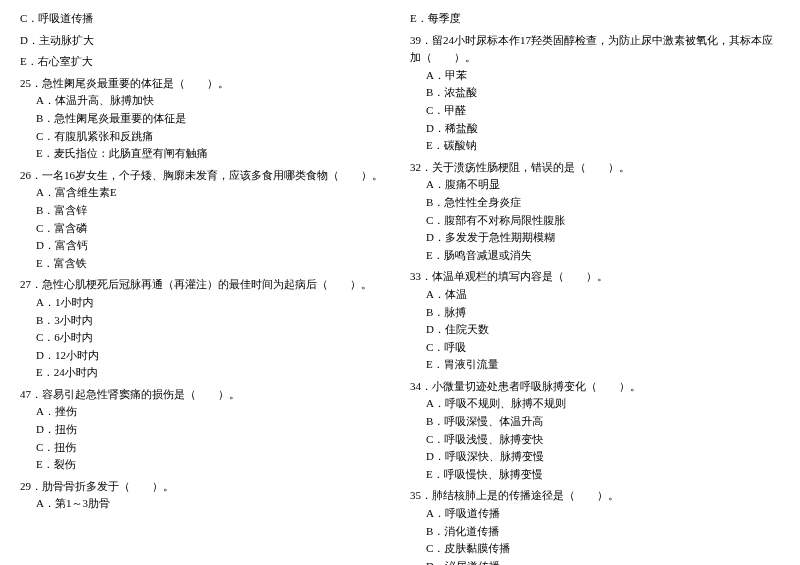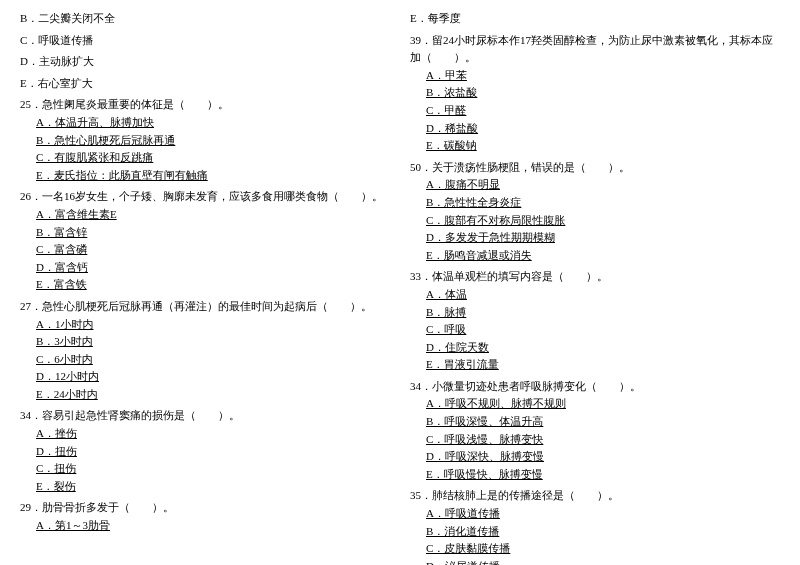--- a/index.html
+++ b/index.html
@@ -26,65 +26,61 @@
     }
     .question {
       margin-bottom: 4px;
     }
     .question-text {
       display: block;
     }
     .option {
       display: block;
       padding-left: 16px;
-      text-decoration: underline;
     }
   </style>
 </head>
 <body>
 
 <div class="page-content">
   <div class="column" id="left-col">
-      <div class="question">
-        <span class="question-text">B．二尖瓣关闭不全</span>
-      </div>
       <div class="question">
         <span class="question-text">C．呼吸道传播</span>
       </div>
       <div class="question">
         <span class="question-text">D．主动脉扩大</span>
       </div>
       <div class="question">
         <span class="question-text">E．右心室扩大</span>
       </div>
       <div class="question">
         <span class="question-text">25．急性阑尾炎最重要的体征是（　　）。</span>
         <span class="option">A．体温升高、脉搏加快</span>
-        <span class="option">B．急性心肌梗死后冠脉再通</span>
+        <span class="option">B．急性阑尾炎最重要的体征是</span>
         <span class="option">C．有腹肌紧张和反跳痛</span>
         <span class="option">E．麦氏指位：此肠直壁有闸有触痛</span>
       </div>
       <div class="question">
         <span class="question-text">26．一名16岁女生，个子矮、胸廓未发育，应该多食用哪类食物（　　）。</span>
         <span class="option">A．富含维生素E</span>
         <span class="option">B．富含锌</span>
         <span class="option">C．富含磷</span>
         <span class="option">D．富含钙</span>
         <span class="option">E．富含铁</span>
       </div>
       <div class="question">
         <span class="question-text">27．急性心肌梗死后冠脉再通（再灌注）的最佳时间为起病后（　　）。</span>
         <span class="option">A．1小时内</span>
         <span class="option">B．3小时内</span>
         <span class="option">C．6小时内</span>
         <span class="option">D．12小时内</span>
         <span class="option">E．24小时内</span>
       </div>
       <div class="question">
-        <span class="question-text">34．容易引起急性肾窦痛的损伤是（　　）。</span>
+        <span class="question-text">47．容易引起急性肾窦痛的损伤是（　　）。</span>
         <span class="option">A．挫伤</span>
         <span class="option">D．扭伤</span>
         <span class="option">C．扭伤</span>
         <span class="option">E．裂伤</span>
       </div>
       <div class="question">
         <span class="question-text">29．肋骨骨折多发于（　　）。</span>
         <span class="option">A．第1～3肋骨</span>
       </div>
     </div>
@@ -94,33 +90,33 @@
       </div>
       <div class="question">
         <span class="question-text">39．留24小时尿标本作17羟类固醇检查，为防止尿中激素被氧化，其标本应加（　　）。</span>
         <span class="option">A．甲苯</span>
         <span class="option">B．浓盐酸</span>
         <span class="option">C．甲醛</span>
         <span class="option">D．稀盐酸</span>
         <span class="option">E．碳酸钠</span>
       </div>
       <div class="question">
-        <span class="question-text">50．关于溃疡性肠梗阻，错误的是（　　）。</span>
+        <span class="question-text">32．关于溃疡性肠梗阻，错误的是（　　）。</span>
         <span class="option">A．腹痛不明显</span>
         <span class="option">B．急性性全身炎症</span>
         <span class="option">C．腹部有不对称局限性腹胀</span>
         <span class="option">D．多发发于急性期期模糊</span>
         <span class="option">E．肠鸣音减退或消失</span>
       </div>
       <div class="question">
         <span class="question-text">33．体温单观栏的填写内容是（　　）。</span>
         <span class="option">A．体温</span>
         <span class="option">B．脉搏</span>
+        <span class="option">D．住院天数</span>
         <span class="option">C．呼吸</span>
-        <span class="option">D．住院天数</span>
         <span class="option">E．胃液引流量</span>
       </div>
       <div class="question">
         <span class="question-text">34．小微量切迹处患者呼吸脉搏变化（　　）。</span>
         <span class="option">A．呼吸不规则、脉搏不规则</span>
         <span class="option">B．呼吸深慢、体温升高</span>
         <span class="option">C．呼吸浅慢、脉搏变快</span>
         <span class="option">D．呼吸深快、脉搏变慢</span>
         <span class="option">E．呼吸慢快、脉搏变慢</span>
       </div>

